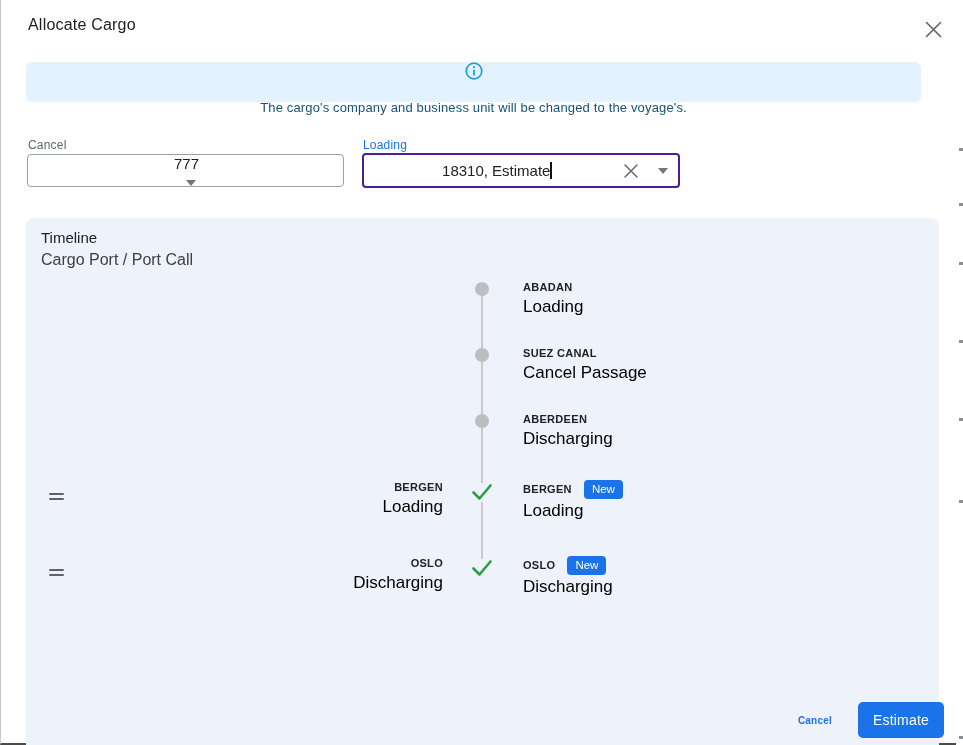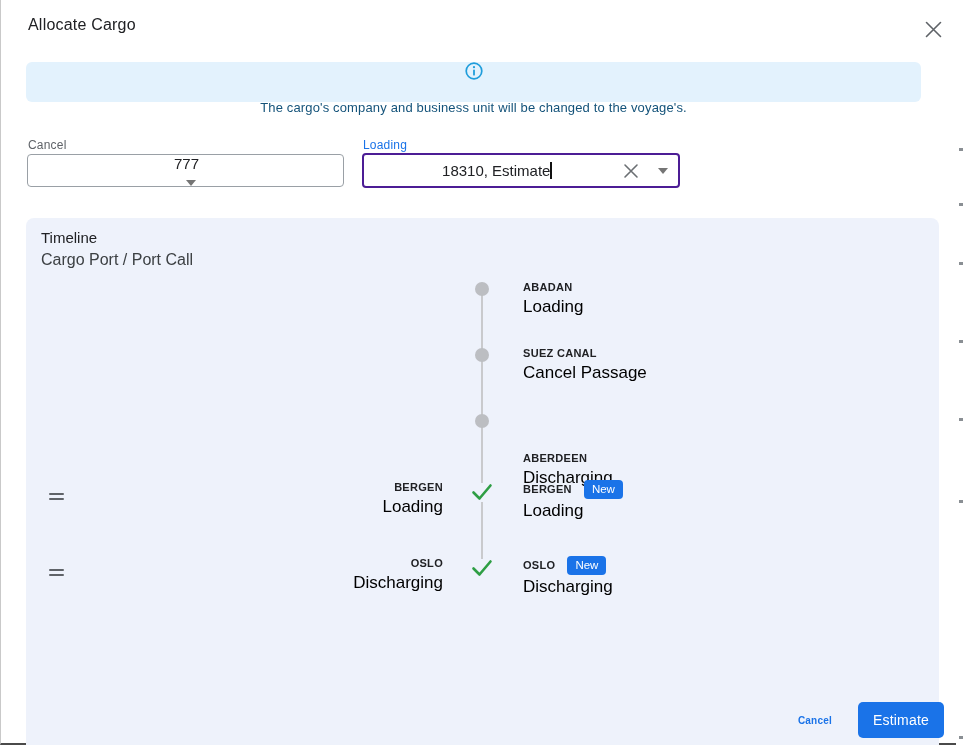--- a/index.html
+++ b/index.html
@@ -149,21 +149,21 @@
       <div class="port-activity">Loading</div>
     </div>
 
     <div class="tl-dot" style="top:130px;"></div>
     <div class="stop-block" style="top:128px;">
       <div class="port-name">SUEZ CANAL</div>
       <div class="port-activity">Cancel Passage</div>
     </div>
 
     <div class="tl-dot" style="top:196px;"></div>
-    <div class="stop-block" style="top:194px;margin-top:39px;">
+    <div class="stop-block" style="top:194px;">
       <div class="port-name">ABERDEEN</div>
       <div class="port-activity">Discharging</div>
     </div>
 
     <div class="drag-handle" style="top:275px;">
       <div class="bar"></div>
         <div class="bar"></div>
     </div>
     <div class="cargo-block" style="top:262px;">
       <div class="port-name">BERGEN</div>

